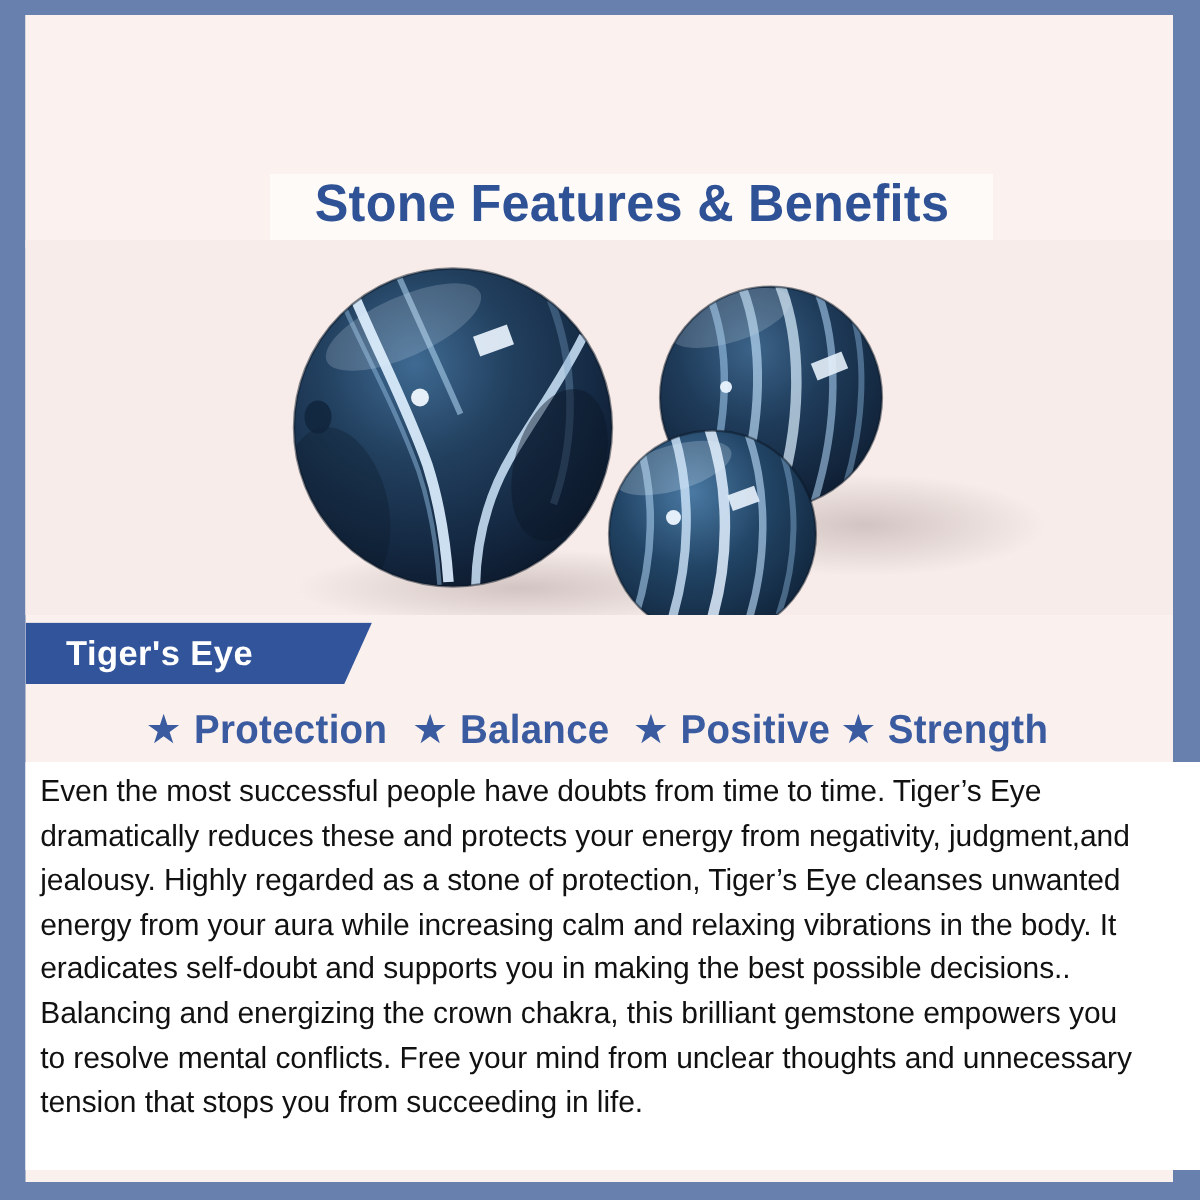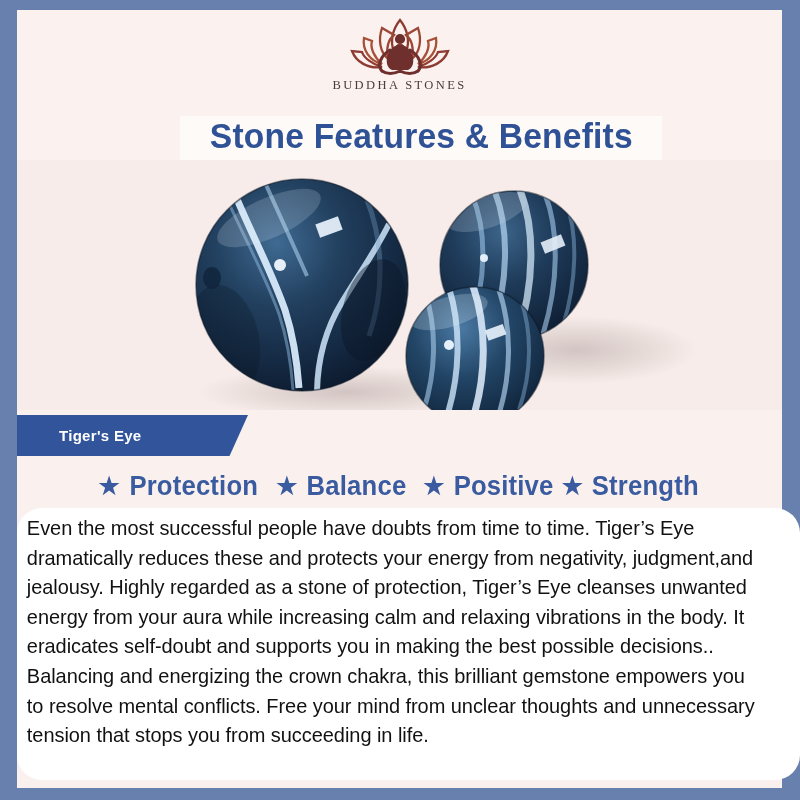--- a/index.html
+++ b/index.html
@@ -49,22 +49,22 @@
   .photo-inner{position:absolute;left:0;top:0;width:765px;height:250px;}
 
   
   .stone-banner{
     position:absolute;left:17px;top:415px;width:231px;height:41px;
     background:#31549b;
     clip-path:polygon(0 0, 100% 0, 92% 100%, 0 100%);
     display:flex;align-items:center;
   }
   .stone-banner-label{
-    color:#ffffff;font-size:15px;font-weight:bold;
-    margin-left:42px;letter-spacing:0.3px;
+    color:#ffffff;font-size:23px;font-weight:bold;
+    margin-left:27px;letter-spacing:0.3px;
     font-family:"Liberation Sans",sans-serif;
   }
 
   
   .keywords{
     position:absolute;left:17px;top:466px;width:765px;height:40px;
     display:flex;align-items:center;justify-content:center;
   }
   .kw{display:inline-flex;align-items:center;white-space:nowrap;}
   .kw .star{
@@ -75,64 +75,40 @@
     font-size:27px;font-weight:bold;color:#3a5ba0;
     transform:scaleX(0.95);letter-spacing:0.2px;
   }
   .kw + .kw{margin-left:13px;}
   .kw.tight + .kw.tight{margin-left:4px;}
 
   
   .textcard{
     position:absolute;left:17px;top:508px;width:783px;height:272px;
     background:#ffffff;
-    border-radius:25px;
   }
   .body-copy{
     margin:0;padding:6px 22px 0 10px;
     font-family:"Liberation Sans Narrow","Liberation Sans",sans-serif;
     font-size:20.3px;line-height:29.6px;color:#111111;
     text-align:left;letter-spacing:-0.05px;
     transform:scaleX(0.985);transform-origin:left top;
   }
 </style>
 </head>
 <body>
 
 <div class="poster">
 
   <div class="frame-left"></div>
   <div class="frame-right"></div>
   <div class="frame-top"></div>
   <div class="frame-bottom"></div>
 
   <div class="header">
-    <div class="logo-wrap">
-      <svg class="logo-mark" viewBox="0 0 140 66">
-        <g fill="none" stroke="#7b3530" stroke-width="2.3" stroke-linecap="round">
-          <path d="M70 6 C62 16 60 28 64 38 C68 28 72 28 76 38 C80 28 78 16 70 6 Z" stroke="#8e3c32"></path>
-          <path d="M52 14 C48 26 50 38 58 45 C56 34 58 26 64 21 Z" stroke="#9c4736"></path>
-          <path d="M88 14 C92 26 90 38 82 45 C84 34 82 26 76 21 Z" stroke="#9c4736"></path>
-          <path d="M34 24 C32 36 40 47 52 50 C44 43 40 34 42 27 Z" stroke="#a85139"></path>
-          <path d="M106 24 C108 36 100 47 88 50 C96 43 100 34 98 27 Z" stroke="#a85139"></path>
-          <path d="M22 37 C26 48 38 55 52 53 C42 50 34 44 32 38 Z" stroke="#8e3c32"></path>
-          <path d="M118 37 C114 48 102 55 88 53 C98 50 106 44 108 38 Z" stroke="#8e3c32"></path>
-        </g>
-        <g fill="#6f2f2c">
-          <circle cx="70" cy="25" r="5.1"></circle>
-          <path d="M70 31 C63 31 58 37 57 44 C56 50 58 54 62 56 L78 56 C82 54 84 50 83 44 C82 37 77 31 70 31 Z"></path>
-        </g>
-        <g fill="none" stroke="#6f2f2c" stroke-width="3" stroke-linecap="round">
-          <path d="M60 36 C50 42 47 52 52 57"></path>
-          <path d="M80 36 C90 42 93 52 88 57"></path>
-          <path d="M52 57 C58 61 64 60 70 57 C76 60 82 61 88 57"></path>
-        </g>
-      </svg>
-      <div class="logo-text">BUDDHA STONES</div>
-    </div>
 
     <div class="title-band">
       <div class="title-text">Stone Features &amp; Benefits</div>
     </div>
   </div>
 
   <div class="photo">
     <svg class="photo-inner" viewBox="0 0 765 250">
       <defs>
         <radialGradient id="bead1" cx="38%" cy="30%" r="78%">

